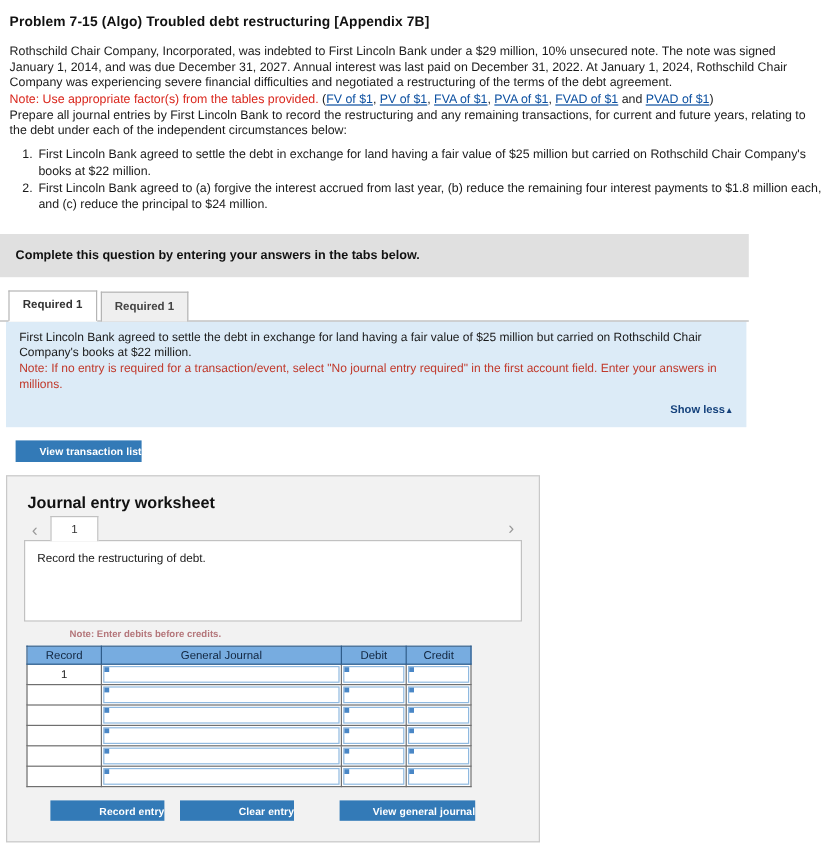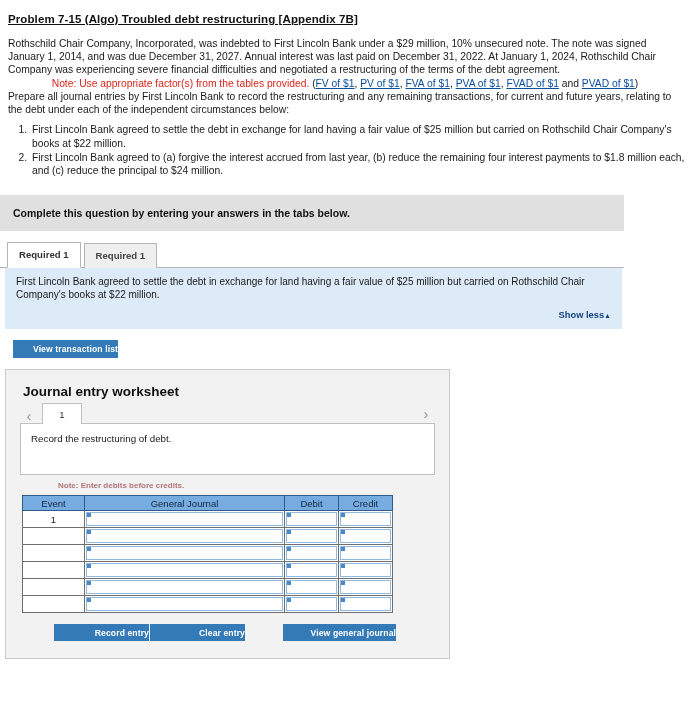--- a/index.html
+++ b/index.html
@@ -9,28 +9,28 @@
     background: #ffffff;
     font-family: "Liberation Sans", sans-serif;
     color: #1a1a1a;
     overflow: hidden;
   }
   .page { position: relative; width: 692px; height: 723px; }
 
   
   .problem-title {
     font-size: 11.5px; font-weight: bold; color: #111;
-    padding: 13px 8px 0 8px; letter-spacing: .1px; text-decoration: underline;
+    padding: 13px 8px 0 8px; letter-spacing: .1px;
   }
   .stem {
     font-size: 10.3px; line-height: 13.2px; color: #1a1a1a;
     padding: 12px 10px 0 8px;
   }
   .stem p { margin: 0; }
-  .note-line { margin-top: 0px; text-align: center; }
+  .note-line { margin-top: 0px; }
   .note-red { color: #d9261c; }
   .tbl-link { color: #0b4fa0; text-decoration: underline; }
   .lnk-sep { color: #1a1a1a; text-decoration: none; }
 
   .required-head {
     font-size: 10.3px; font-weight: bold; padding: 12px 8px 0 8px;
   }
   .required-body {
     font-size: 10.3px; line-height: 13.2px; padding: 0 14px 0 8px;
   }
@@ -132,21 +132,21 @@
     background: #ffffff;
     font-size: 9.6px; color: #333;
     width: 40px; text-align: center;
     padding: 5px 0 4px 0;
     position: relative; bottom: -1px;
     margin-left: 4px;
   }
   .ws-desc {
     border: 1px solid #c1c1c1;
     background: #ffffff;
-    height: 52px;
+    height: 68px;
     margin-top: 0;
     padding: 9px 10px;
     font-size: 9.8px; color: #1a1a1a;
   }
   .debit-note {
     color: #b4767a; font-size: 8px; font-weight: bold;
     margin: 6px 0 5px 2px;
     padding-left: 36px;
   }
 
@@ -184,21 +184,21 @@
   col.c-event { width: 62px; }
   col.c-gj { width: 200px; }
   col.c-debit { width: 54px; }
   col.c-credit { width: 54px; }
 
   
   .ws-footer {
     margin-top: 11px; position: relative; height: 20px; width: 370px;
     margin-left: 2px;
   }
-  .btn-record { width: 95px; height: 17px; position: absolute; left: 32px; }
+  .btn-record { width: 95px; height: 17px; position: absolute; left: 20px; }
   .btn-clear  { width: 95px; height: 17px; position: absolute; left: 128px; }
   .btn-viewgj { width: 113px; height: 17px; position: absolute; left: 261px; }
 </style>
 </head>
 <body>
 
 <div class="page">
 
   <div class="problem-title">Problem 7-15 (Algo) Troubled debt restructuring [Appendix 7B]</div>
 
@@ -219,20 +219,21 @@
 
   <div class="complete-banner">Complete this question by entering your answers in the tabs below.</div>
 
   <div class="tabs-row">
     <div class="tab active">Required 1</div>
     <div class="tab">Required 1</div>
   </div>
 
   <div class="info-box">
     <div>First Lincoln Bank agreed to settle the debt in exchange for land having a fair value of $25 million but carried on Rothschild Chair Company's books at $22 million.</div>
+    <div class="info-note">Note: If no entry is required for a transaction/event, select "No journal entry required" in the first account field. Enter your answers in millions.</div>
     <div class="show-less"><span>Show less</span><span class="caret-up">▲</span></div>
   </div>
 
   <button class="btn-blue btn-view-tx">View transaction list</button>
 
   <div class="ws-panel">
     <div class="ws-title">Journal entry worksheet</div>
 
     <div class="ws-nav">
       <span class="chev">‹</span>
@@ -246,21 +247,21 @@
 
     <table class="journal">
       <colgroup>
         <col class="c-event">
           <col class="c-gj">
           <col class="c-debit">
           <col class="c-credit">
       </colgroup>
       <thead>
         <tr>
-          <th>Event</th>
+          <th>Record</th>
           <th>General Journal</th>
           <th>Debit</th>
           <th>Credit</th>
         </tr>
       </thead>
       <tbody>
         <tr>
           <td class="ev">1</td>
           <td>
               <div class="cellinput"></div>

